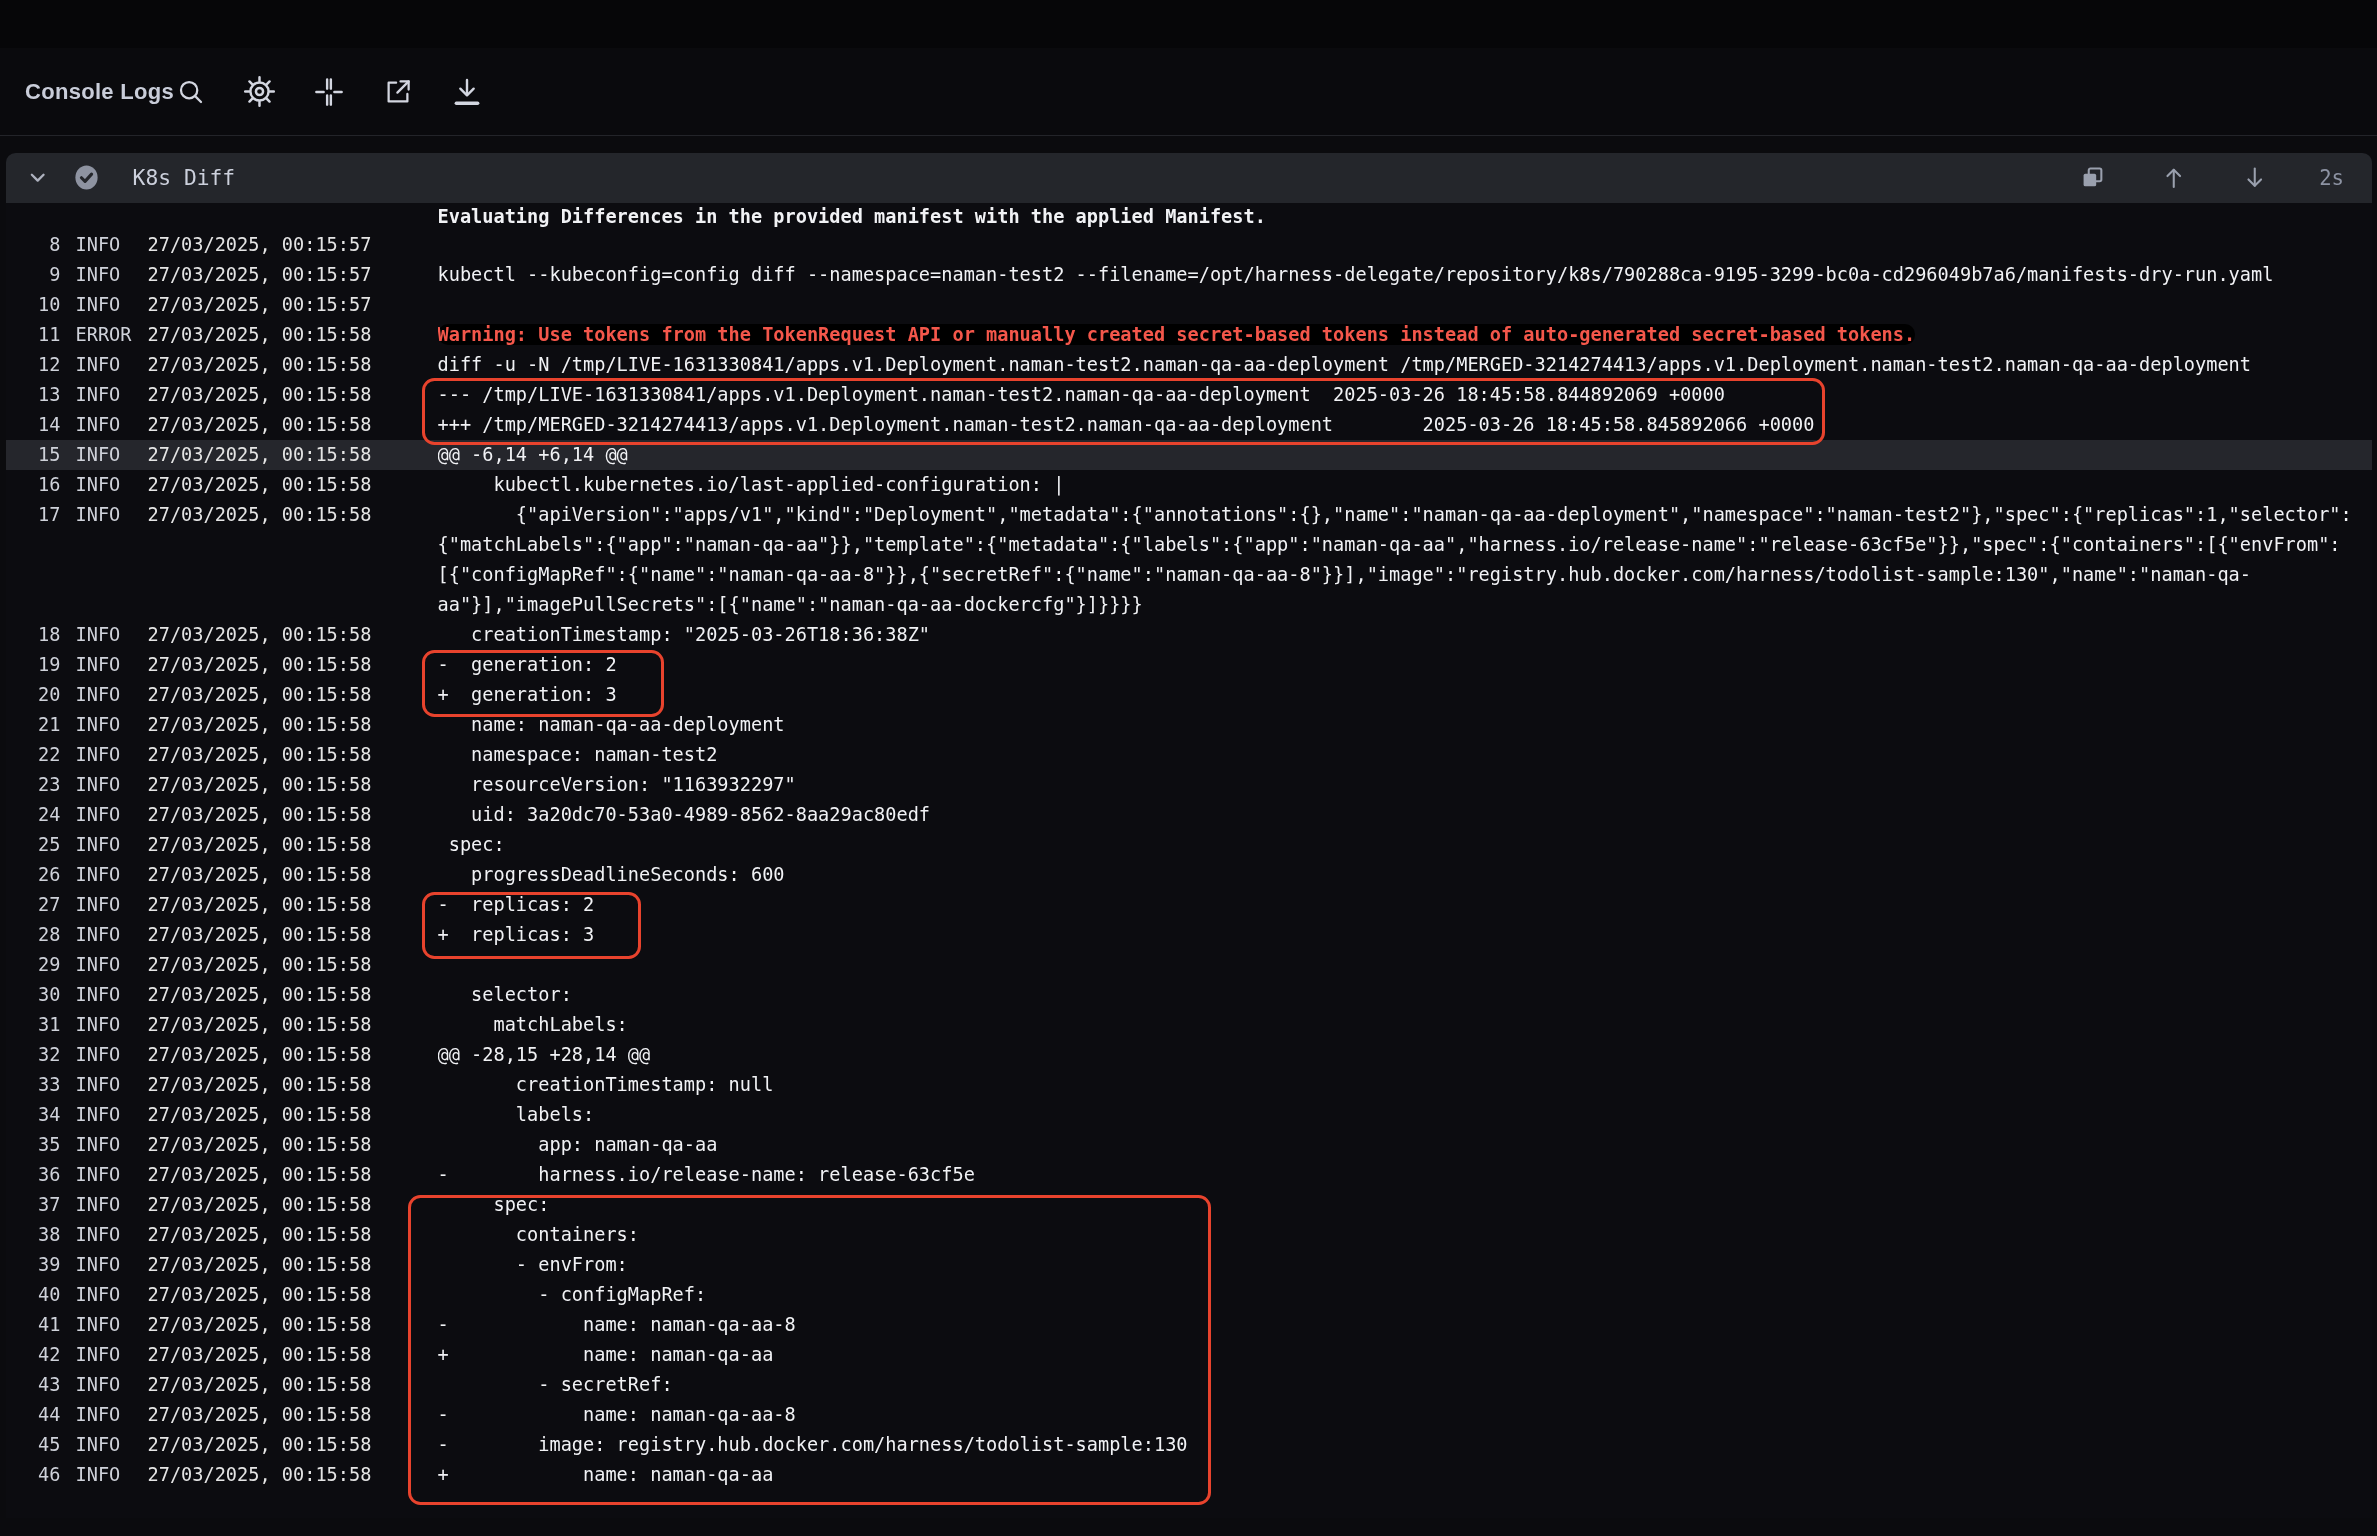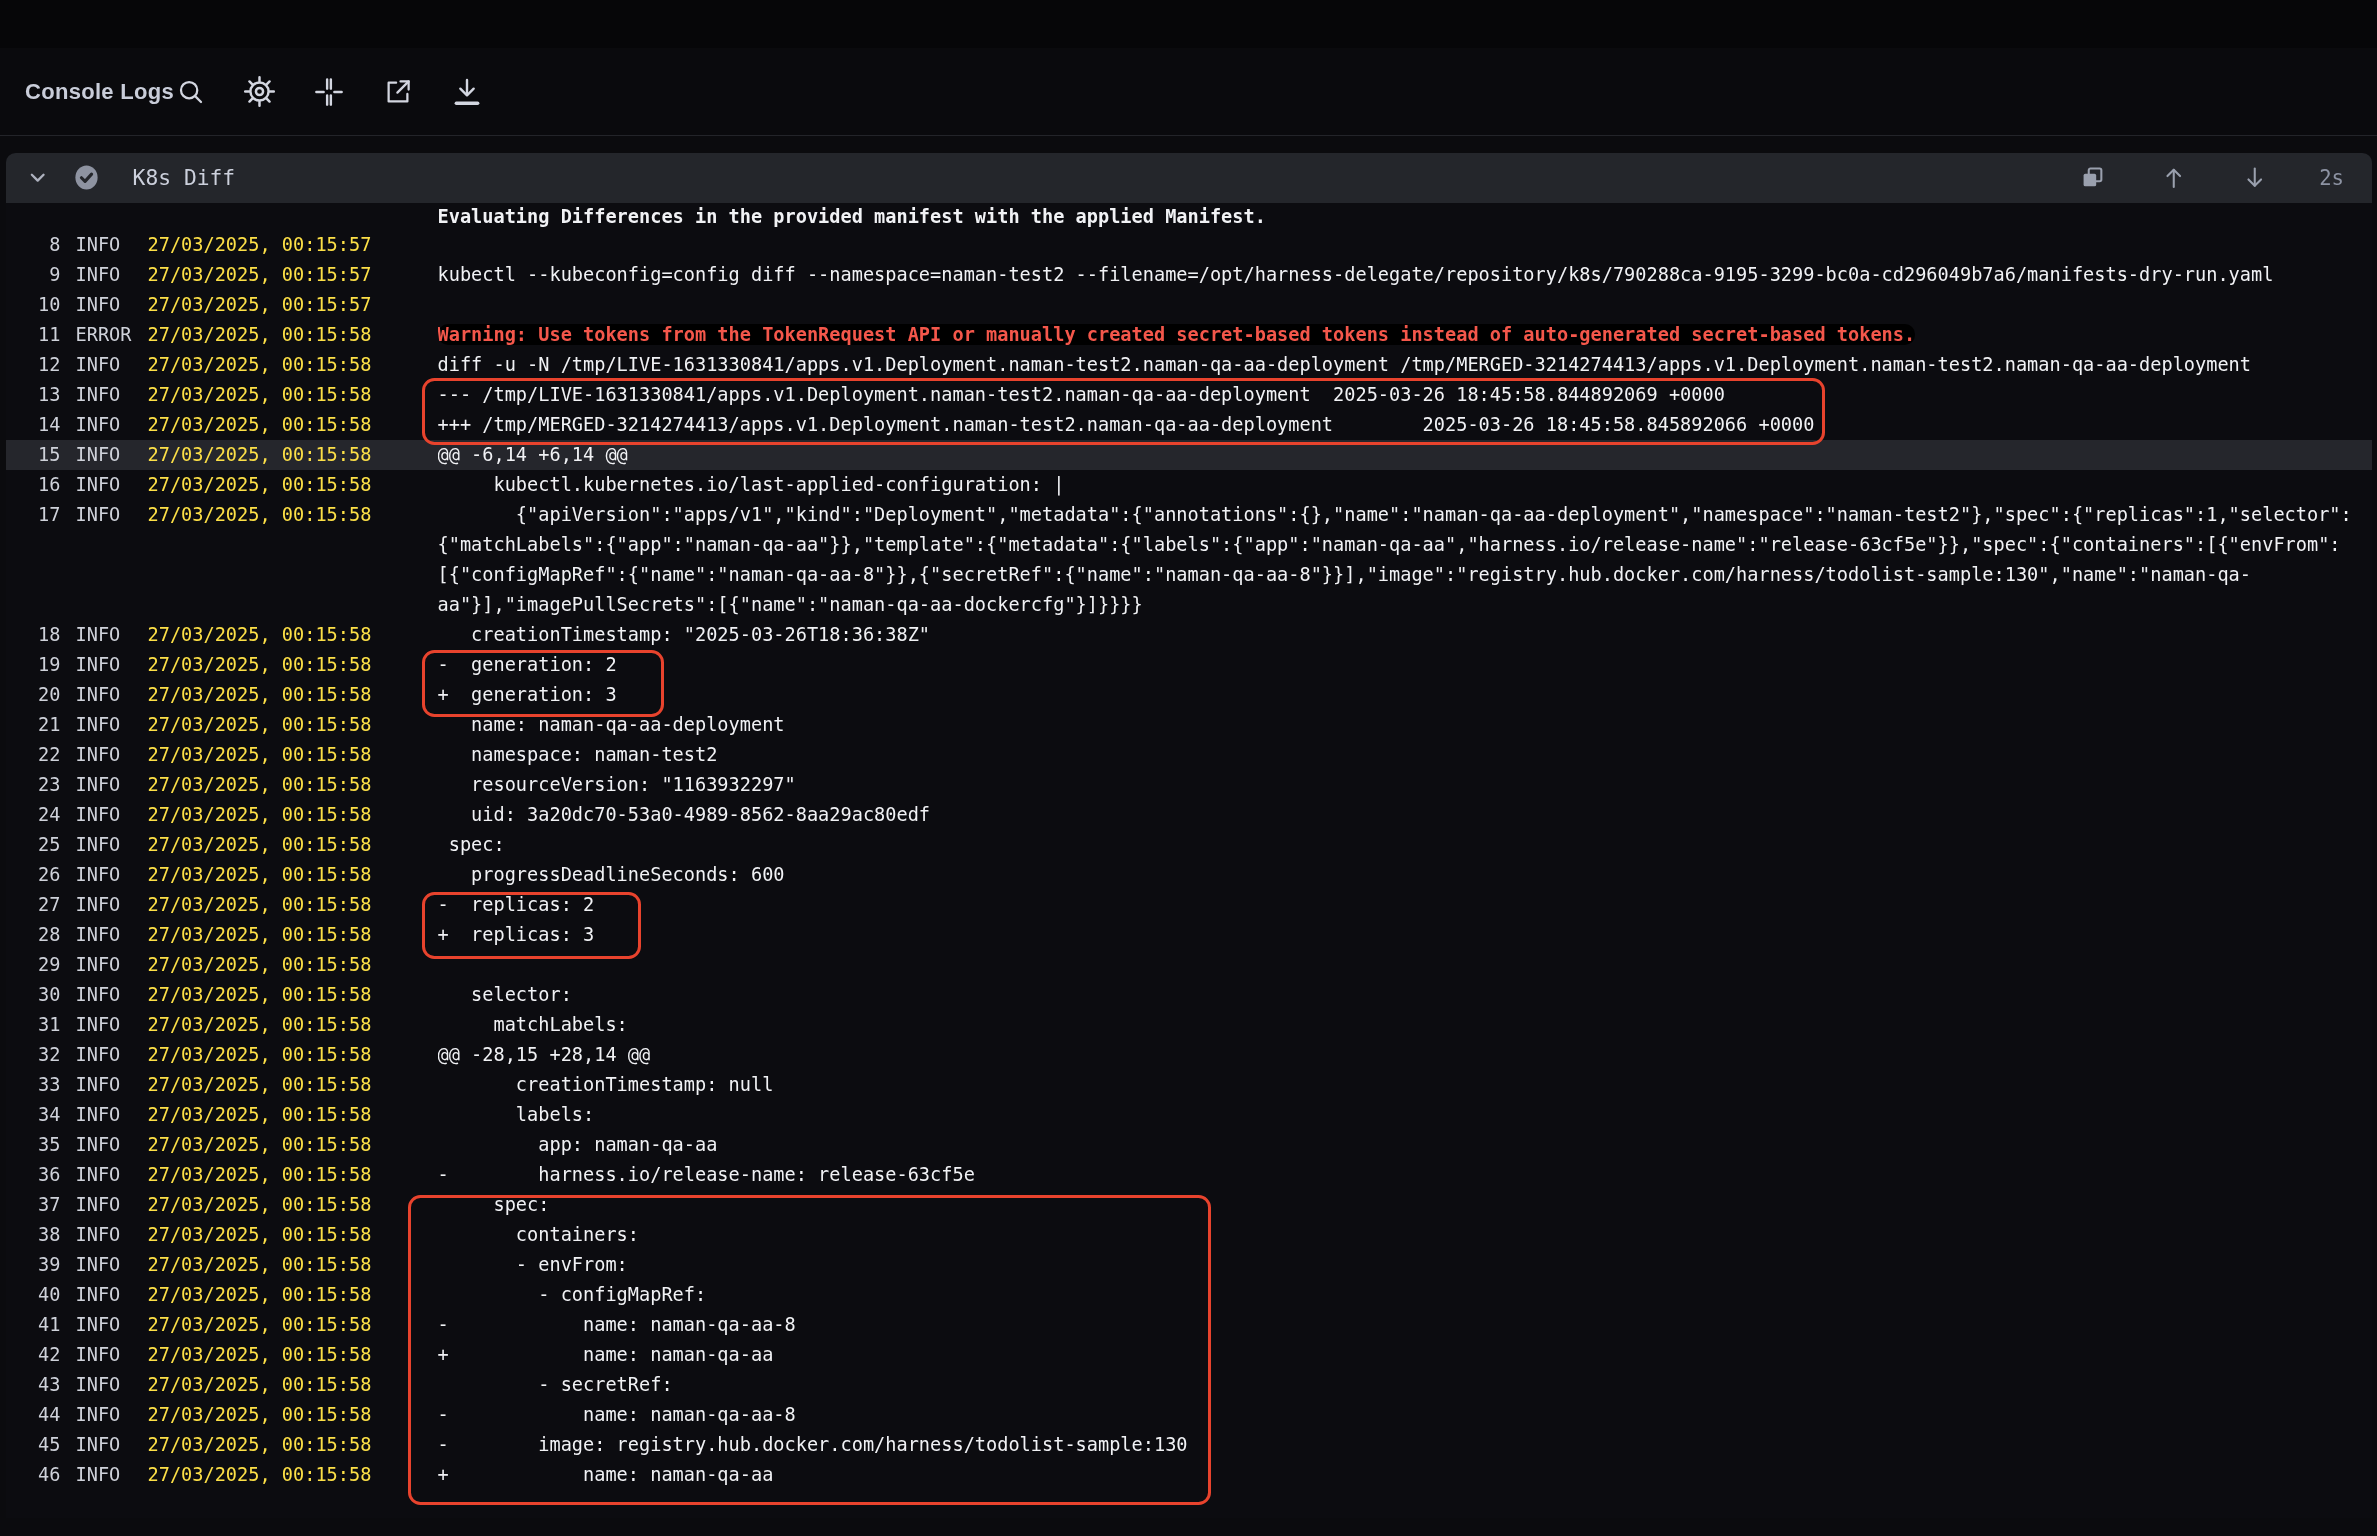--- a/index.html
+++ b/index.html
@@ -28,21 +28,21 @@
   .step-right .icon-btn svg { stroke:#9aa0ae; }
   .duration { font-family:"DejaVu Sans Mono","Liberation Mono",monospace; font-size:20.6px; color:#8d93a3; }
 
   .log-area { position:relative; background:#0c0c10; height:1315px; padding-top:4.1px;
               font-family:"DejaVu Sans Mono","Liberation Mono",monospace; font-size:18.6px; color:#f1f2f5; }
   .row { display:flex; height:30px; line-height:30px; white-space:pre; }
   .row.partial { height:23.4px; line-height:20.6px; overflow:hidden; }
   .row.highlight { background:#25262c; }
   .num  { width:55px; text-align:right; color:#cfd2da; flex:none; }
   .lvl  { width:72px; margin-left:15px; color:#cfd2da; flex:none; }
-  .time { width:290px; color:#fde047; flex:none; }
+  .time { width:290px; color:#e5e5e5; flex:none; }
   .msg  { flex:1; overflow:hidden; }
   .row.bold .msg { font-weight:700; }
   .warn-text { color:#f4574b; font-weight:700; background:#000000;border-radius:10px; }
 
   .ann { position:absolute; border:3.4px solid #e8432d; border-radius:12.4px; pointer-events:none; }
   .ann-1 { left:416px;  top:175px;  width:1403px; height:67px; }
   .ann-2 { left:416px;  top:447px;  width:242px;  height:67px; }
   .ann-3 { left:416px;  top:689px; width:219px;  height:67px; }
   .ann-4 { left:402px;  top:992px; width:803px; height:310px; }
 </style>

